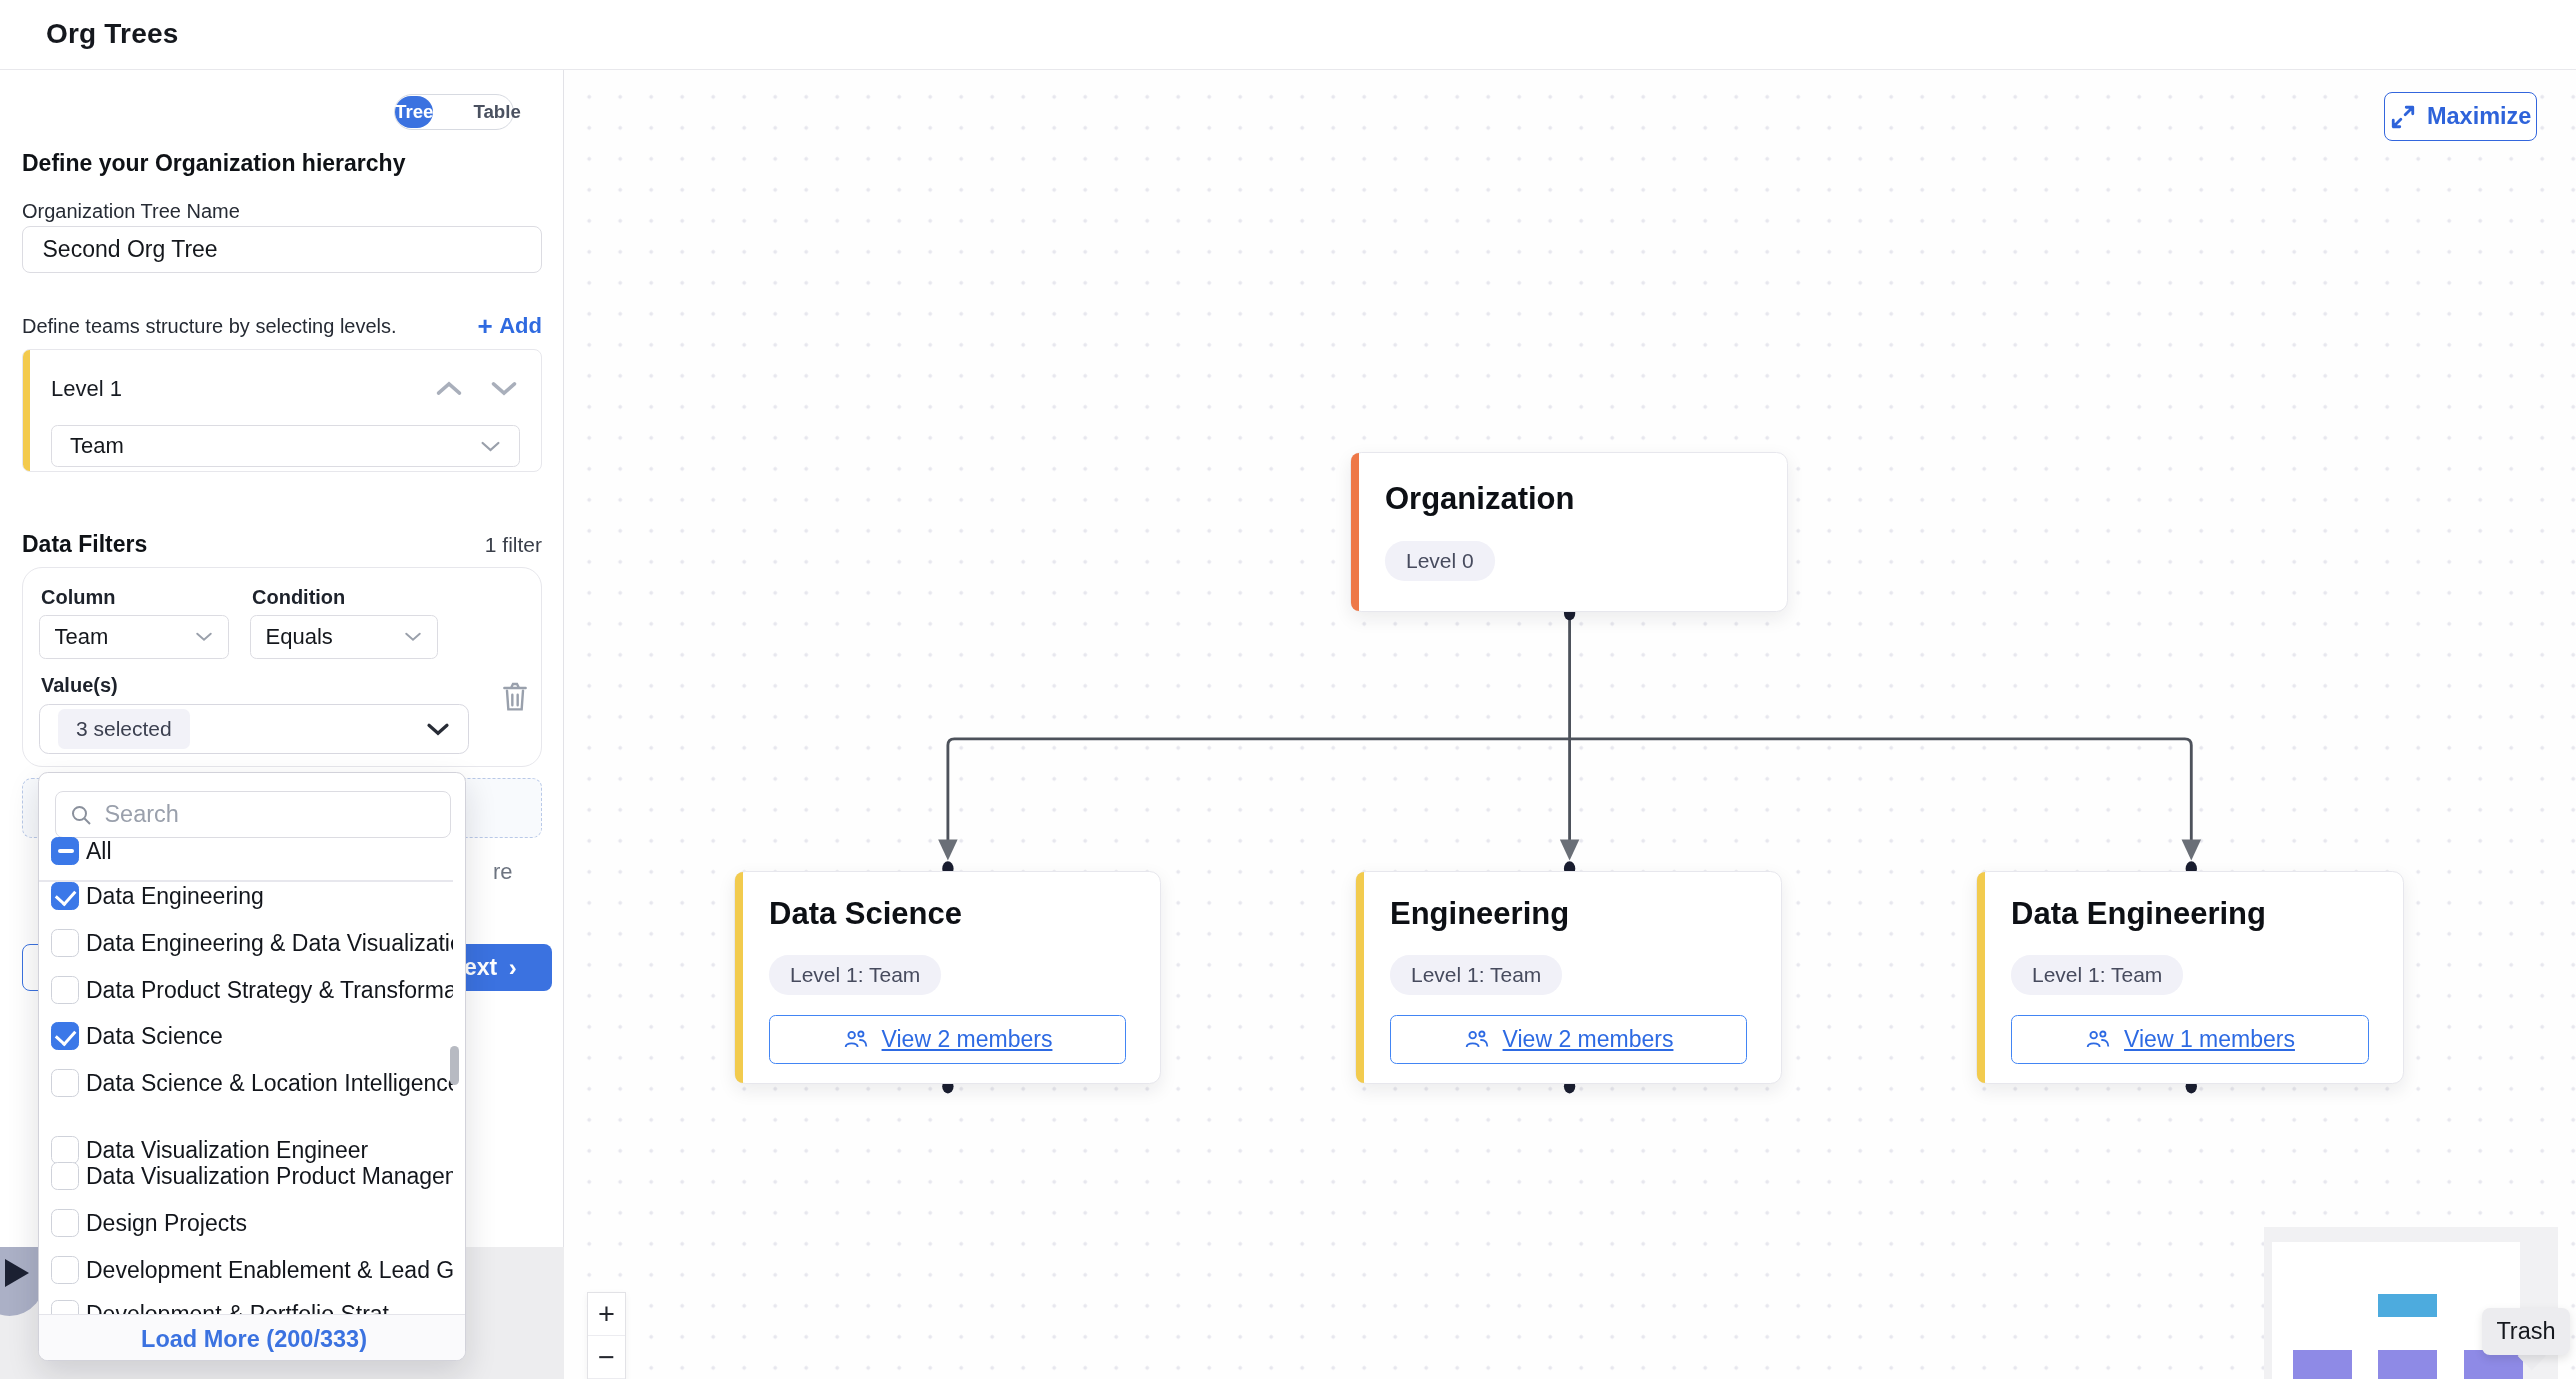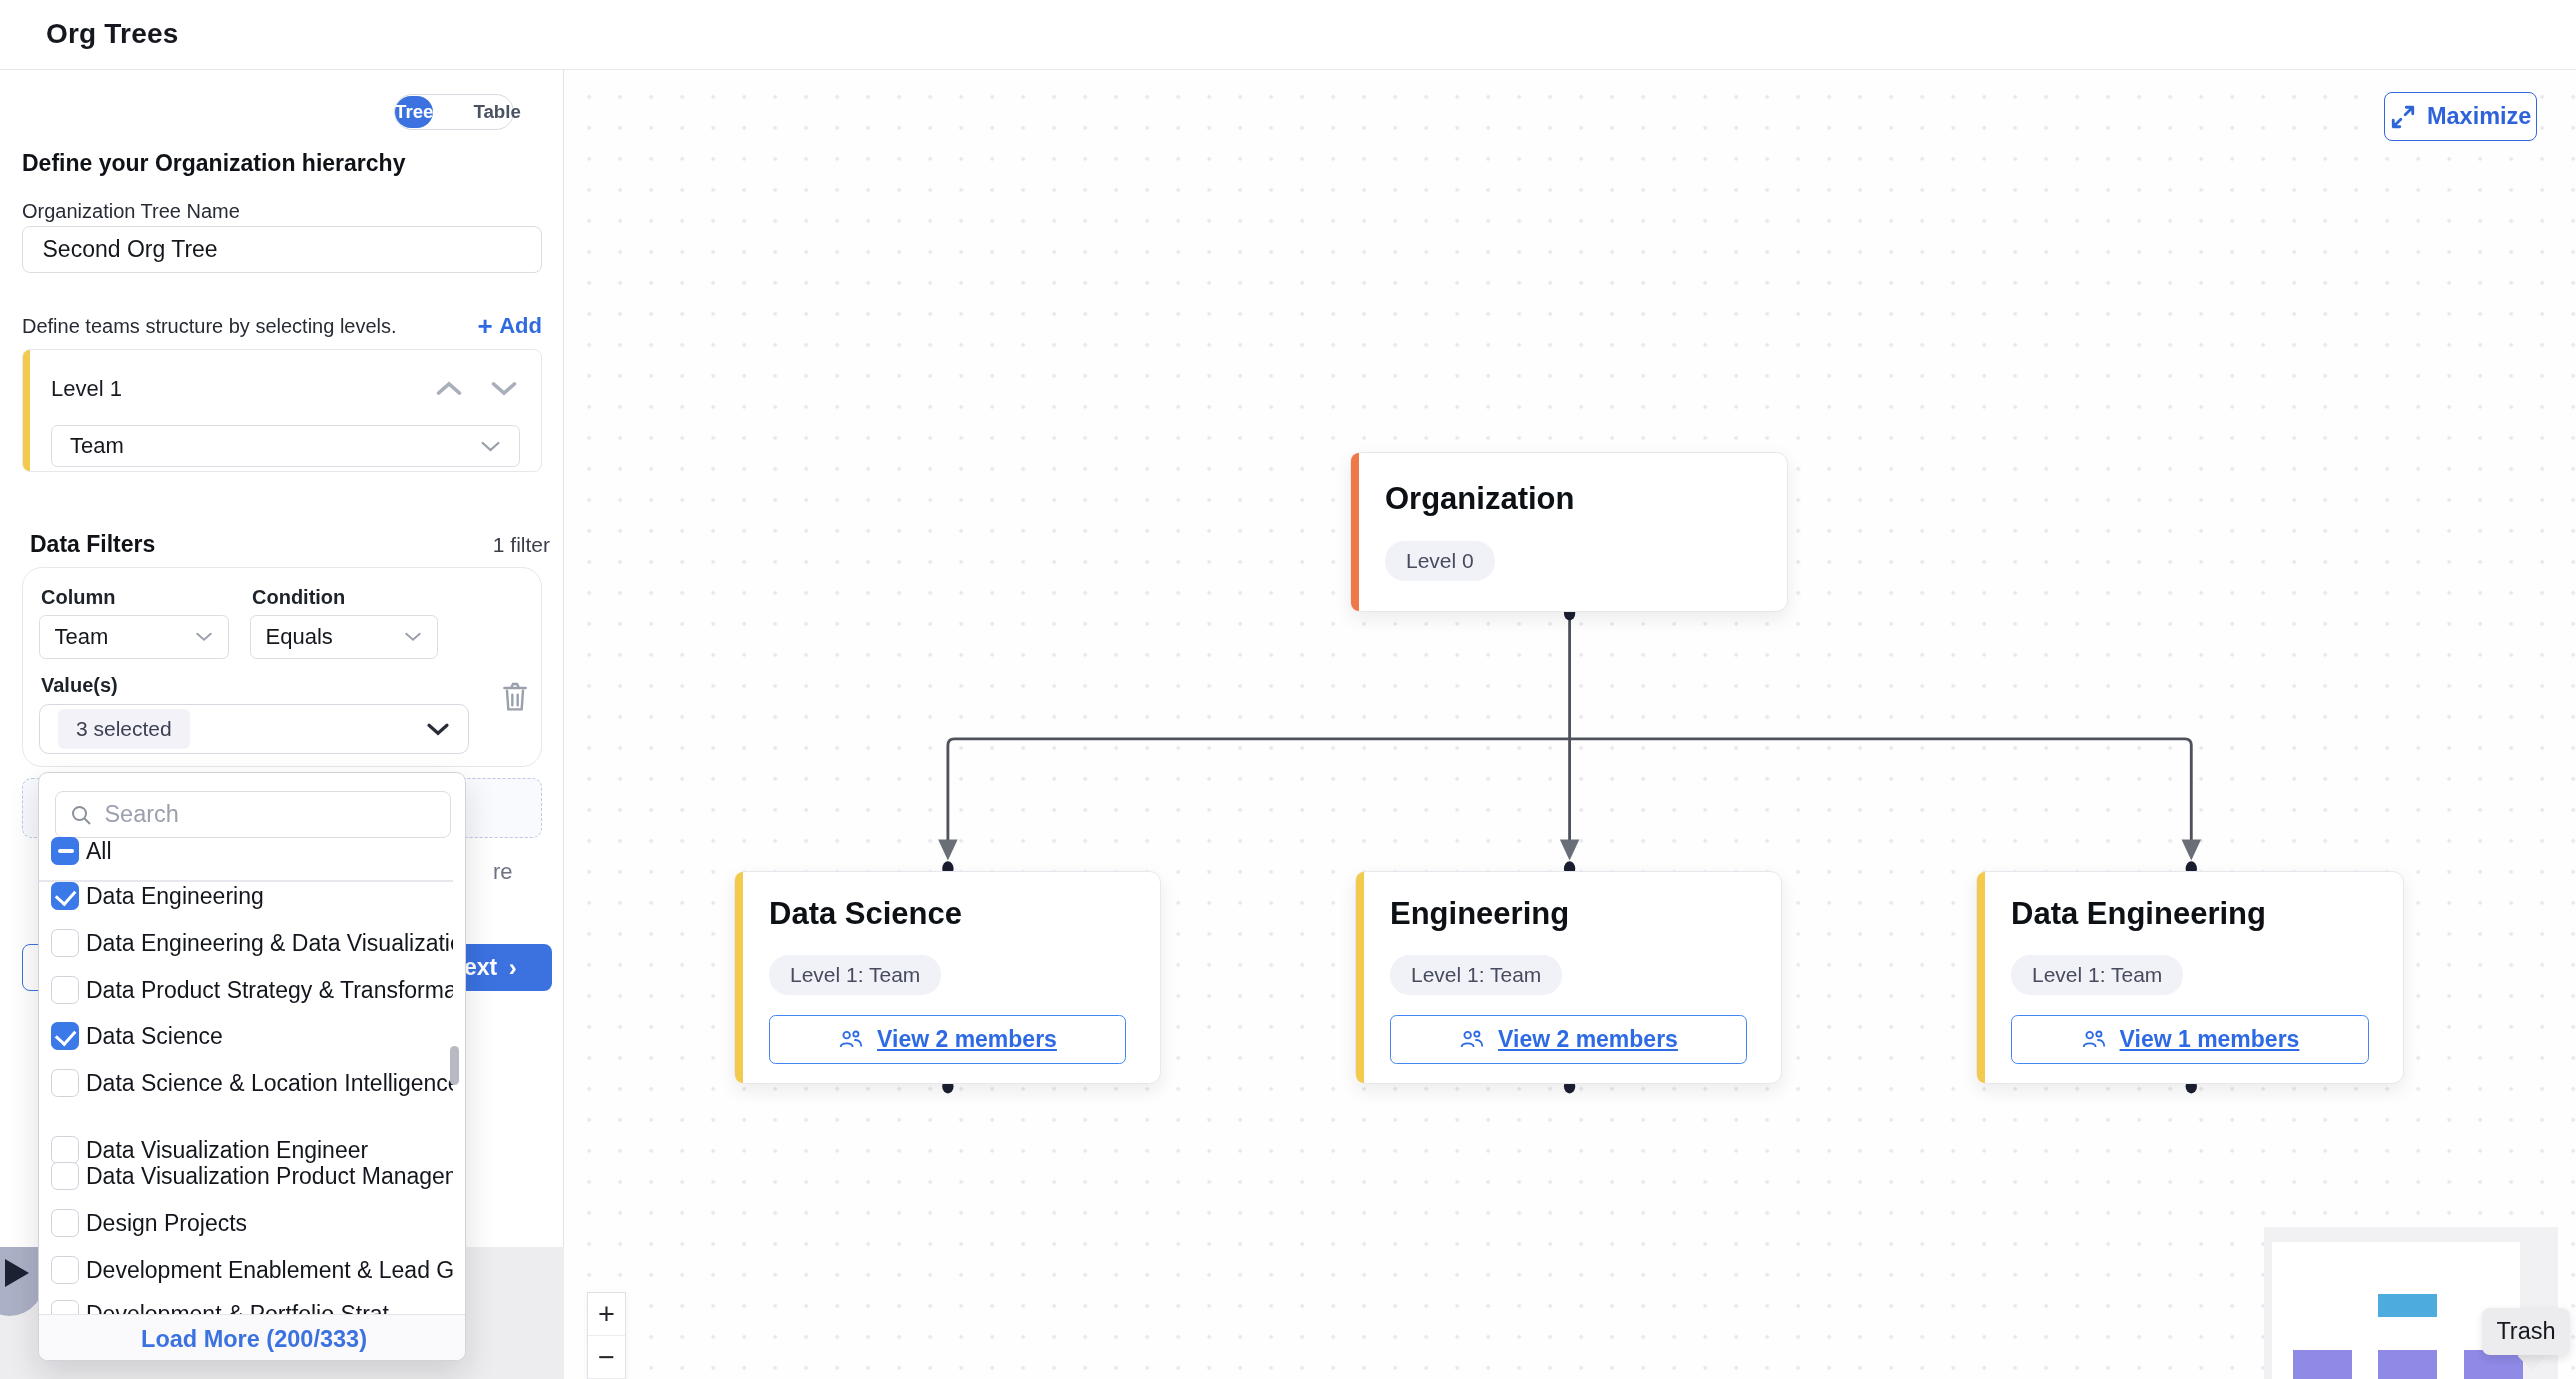--- a/index.html
+++ b/index.html
@@ -27,21 +27,21 @@
   .add-link { color:#2f6ae0; font-size:22px; font-weight:700; display:flex; align-items:center; gap:6.5px; cursor:pointer; }
   .add-link .plus { font-size:26px; font-weight:700; line-height:21px; }
 
   .level-card { position:absolute; top:279px; left:0; width:520px; height:123px; border:1.6px solid #e7e7ec; border-radius:8px; background:#fff; }
   .level-accent { position:absolute; left:0; top:0; bottom:0; width:7.3px; background:#f3ca4d; border-radius:6.5px 0 0 6.5px; }
   .level-title { position:absolute; left:28px; top:26px; font-size:22px; color:#171b22; }
   .chev-btn { position:absolute; top:28px; width:28px; height:21px; }
   .chev-up { right:78px; } .chev-dn { right:23px; }
   .level-select { position:absolute; left:28px; right:21px; top:75px; height:42px; border:1.6px solid #dcdce2; border-radius:6.5px; display:flex; align-items:center; padding:0 18px; font-size:22px; color:#14171c; justify-content:space-between; background:#fff; }
 
-  .filters-row { position:absolute; top:461px; left:0; width:520px; display:flex; justify-content:space-between; align-items:baseline;margin-left:8px; }
+  .filters-row { position:absolute; top:461px; left:0; width:520px; display:flex; justify-content:space-between; align-items:baseline; }
   .filters-title { font-size:23px; font-weight:700; color:#0f1216; }
   .filters-count { font-size:21px; color:#3a3f4a; }
 
   .filter-card { position:absolute; top:497px; left:0; width:520px; height:200px; border:1.6px solid #e7e7ec; border-radius:20px; background:#fff; }
   .fc-lbl { position:absolute; top:18px; font-size:20px; font-weight:700; color:#1d222b; }
   .fc-select { position:absolute; top:47px; height:44px; border:1.6px solid #dcdce2; border-radius:6.5px; background:#fff; display:flex; align-items:center; justify-content:space-between; padding:0 14.6px; font-size:22px; color:#14171c; }
   .trash-btn { position:absolute; right:9.7px; top:110px; width:32px; height:36px; }
   .values-lbl { position:absolute; left:18px; top:106px; font-size:20px; font-weight:700; color:#1d222b; }
   .values-select { position:absolute; left:16px; top:136px; width:430px; height:50px; border:1.6px solid #d8d8e0; border-radius:9.7px; background:#fff; display:flex; align-items:center; justify-content:space-between; padding:0 18px; }
   .sel-tag { background:#f2f2f8; border-radius:6.5px; padding:8px 18px; font-size:21px; color:#3c4050; }
@@ -75,21 +75,21 @@
   .edges { position:absolute; inset:0; }
 
   .maximize-btn { position:absolute; left:1820px; top:22px; width:153px; height:49px; background:#fff; border:1.6px solid #3366dd; border-radius:8px; display:flex; align-items:center; justify-content:center; gap:11.4px; }
   .maximize-btn span { color:#2e63da; font-size:23.5px; font-weight:700; }
 
   .node { position:absolute; background:#fff; border:0.8px solid #e7e7ed; border-radius:11.4px; box-shadow:0 6.5px 18px rgba(23,25,35,.08); }
   .node .accent { position:absolute; left:0; top:0; bottom:0; width:8px; border-radius:11.4px 0 0 11.4px; }
   .node .ntitle { position:absolute; left:34px; font-size:31px; font-weight:700; color:#0d1015; }
   .node .nbadge { position:absolute; left:34px; background:#f1f1f8; border-radius:19.5px; padding:8px 21px; font-size:21px; color:#474b5e; }
   .members-btn { position:absolute; left:34px; right:34px; height:49px; border:1.6px solid #4285f4; border-radius:6.5px; background:#fff; display:flex; align-items:center; justify-content:center; gap:13px; }
-  .members-btn span { color:#2d6ae3; font-size:23px; font-weight:700; text-decoration:underline; }
+  .members-btn span { color:#2d6ae3; font-size:23px; font-weight:400; text-decoration:underline; }
 
   .zoom-panel { position:absolute; left:23px; top:1222px; width:39px; height:106px; background:#fff; border:0.8px solid #e2e2e6; box-shadow:0 1.6px 6.5px rgba(0,0,0,.05); }
   .zoom-cell { width:100%; height:43px; display:flex; align-items:center; justify-content:center; font-size:29px; color:#24272e; border-bottom:0.8px solid #ececf0; }
 
   .minimap { position:absolute; left:1700px; top:1157px; width:294px; height:153px; background:#f1f1f3; }
   .mini-view { position:absolute; left:8px; top:14.6px; width:248px; height:138px; background:#fff; }
   .mini-node { position:absolute; }
   .mini-root { left:114px; top:67px; width:59px; height:23px; background:#4dabde; }
   .mini-c1 { left:29px; top:123px; width:59px; height:29px; background:#8e8ae6; }
   .mini-c2 { left:114px; top:123px; width:59px; height:29px; background:#8e8ae6; }

